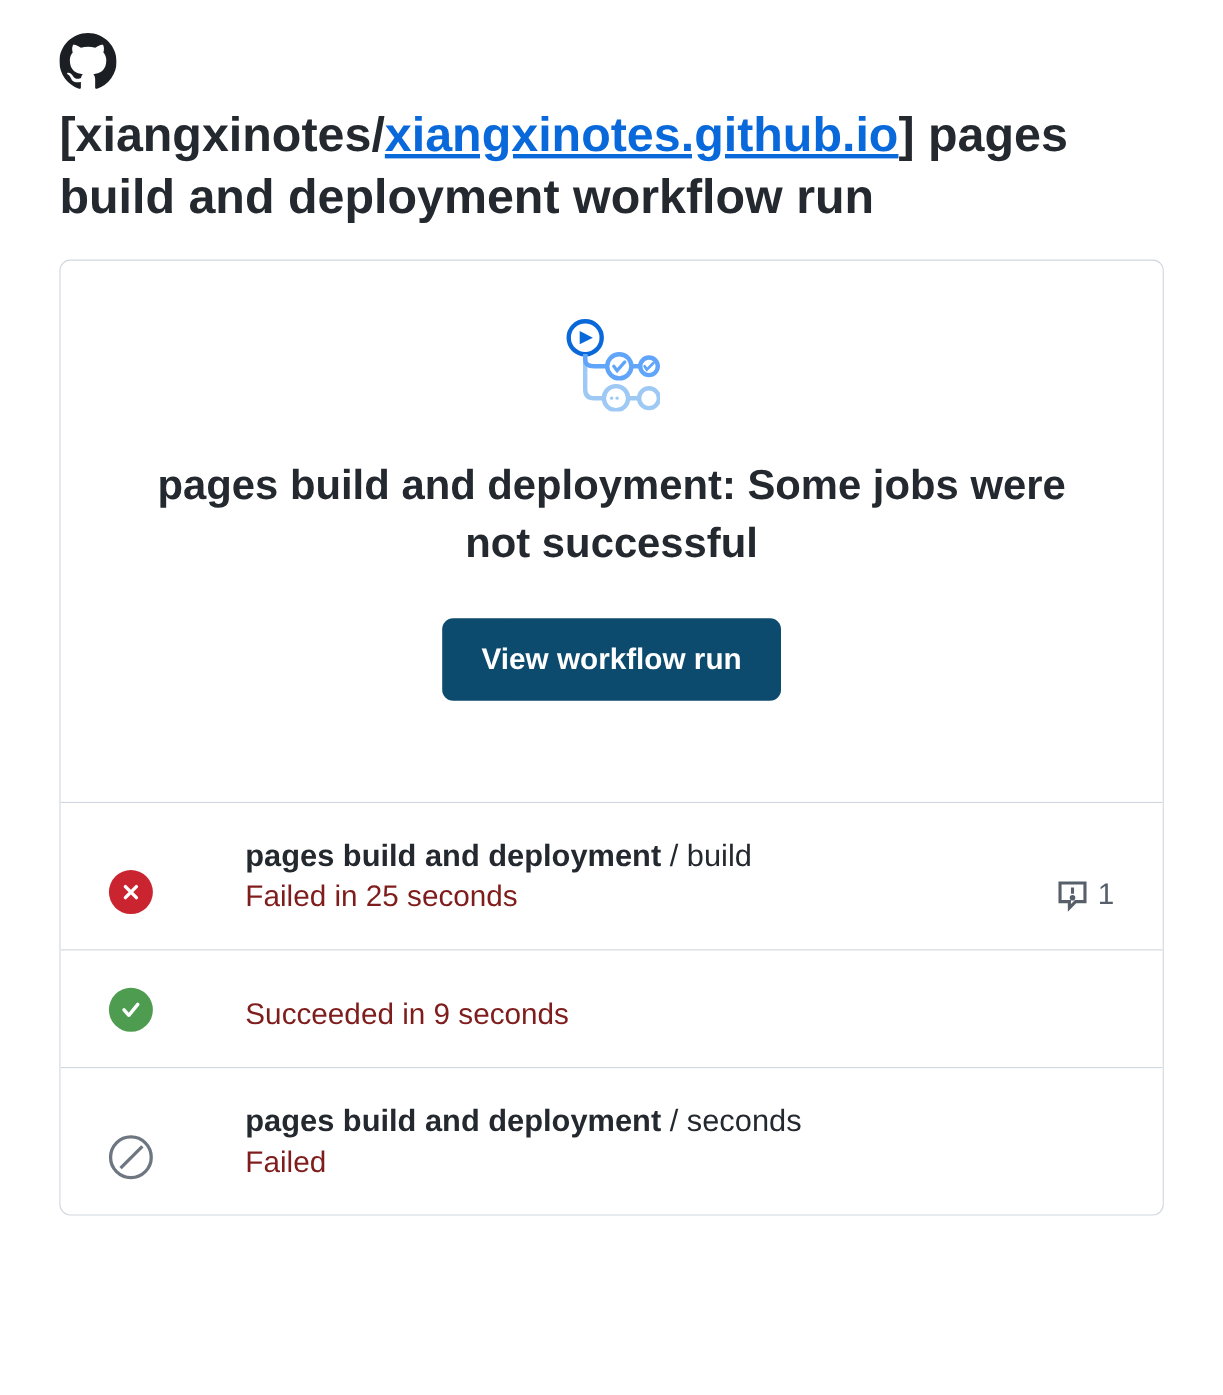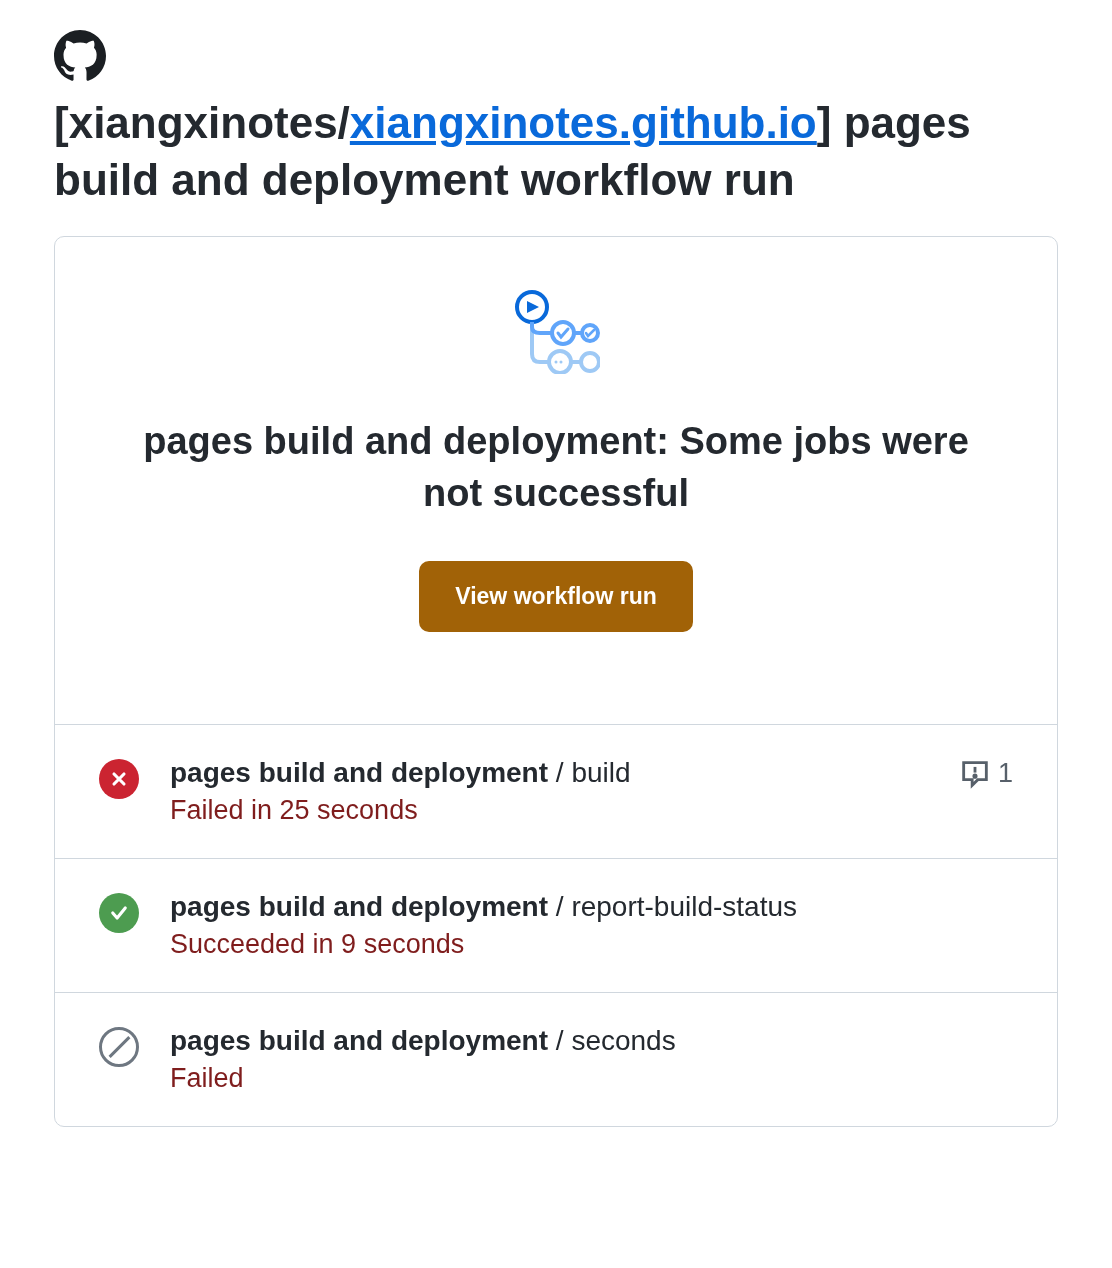--- a/index.html
+++ b/index.html
@@ -52,35 +52,35 @@
       height: 85px;
     }
     .card-title {
       font-size: 38px;
       font-weight: 600;
       line-height: 1.35;
       margin-bottom: 42px;
     }
     .view-button {
       display: inline-block;
-      background: #a16207;
+      background: #0c4a6e;
       color: #fff;
-      font-size: 23px;
+      font-size: 27px;
       font-weight: 600;
       padding: 22px 36px;
       border-radius: 10px;
       border: none;
       cursor: pointer;
     }
     .job-row {
       display: flex;
-      align-items: flex-start;
+      align-items: flex-end;
       padding: 32px 44px 32px 44px;
       border-bottom: 1px solid #d0d7de;
-      gap: 31px;
+      gap: 84px;
     }
     .job-row:last-child {
       border-bottom: none;
     }
     .status-icon {
       width: 40px;
       height: 40px;
       flex-shrink: 0;
       border-radius: 50%;
       display: flex;
@@ -199,23 +199,20 @@
     </div>
   </div>
 
   <div class="job-row">
     <div class="status-icon status-success">
       <svg viewBox="0 0 16 16" fill="none">
         <path d="M3 8 L6.5 12 L13 4" stroke="#fff" stroke-width="2.5" stroke-linecap="round" stroke-linejoin="round"></path>
       </svg>
     </div>
     <div class="job-content">
-      <div class="job-title">
-        <span class="bold">pages build and deployment</span> / <span>report-build-status</span>
-      </div>
       <div class="job-status-text">Succeeded in 9 seconds</div>
     </div>
   </div>
 
   <div class="job-row">
     <div class="status-icon status-skipped"></div>
     <div class="job-content">
       <div class="job-title">
         <span class="bold">pages build and deployment</span> / <span>seconds</span>
       </div>

